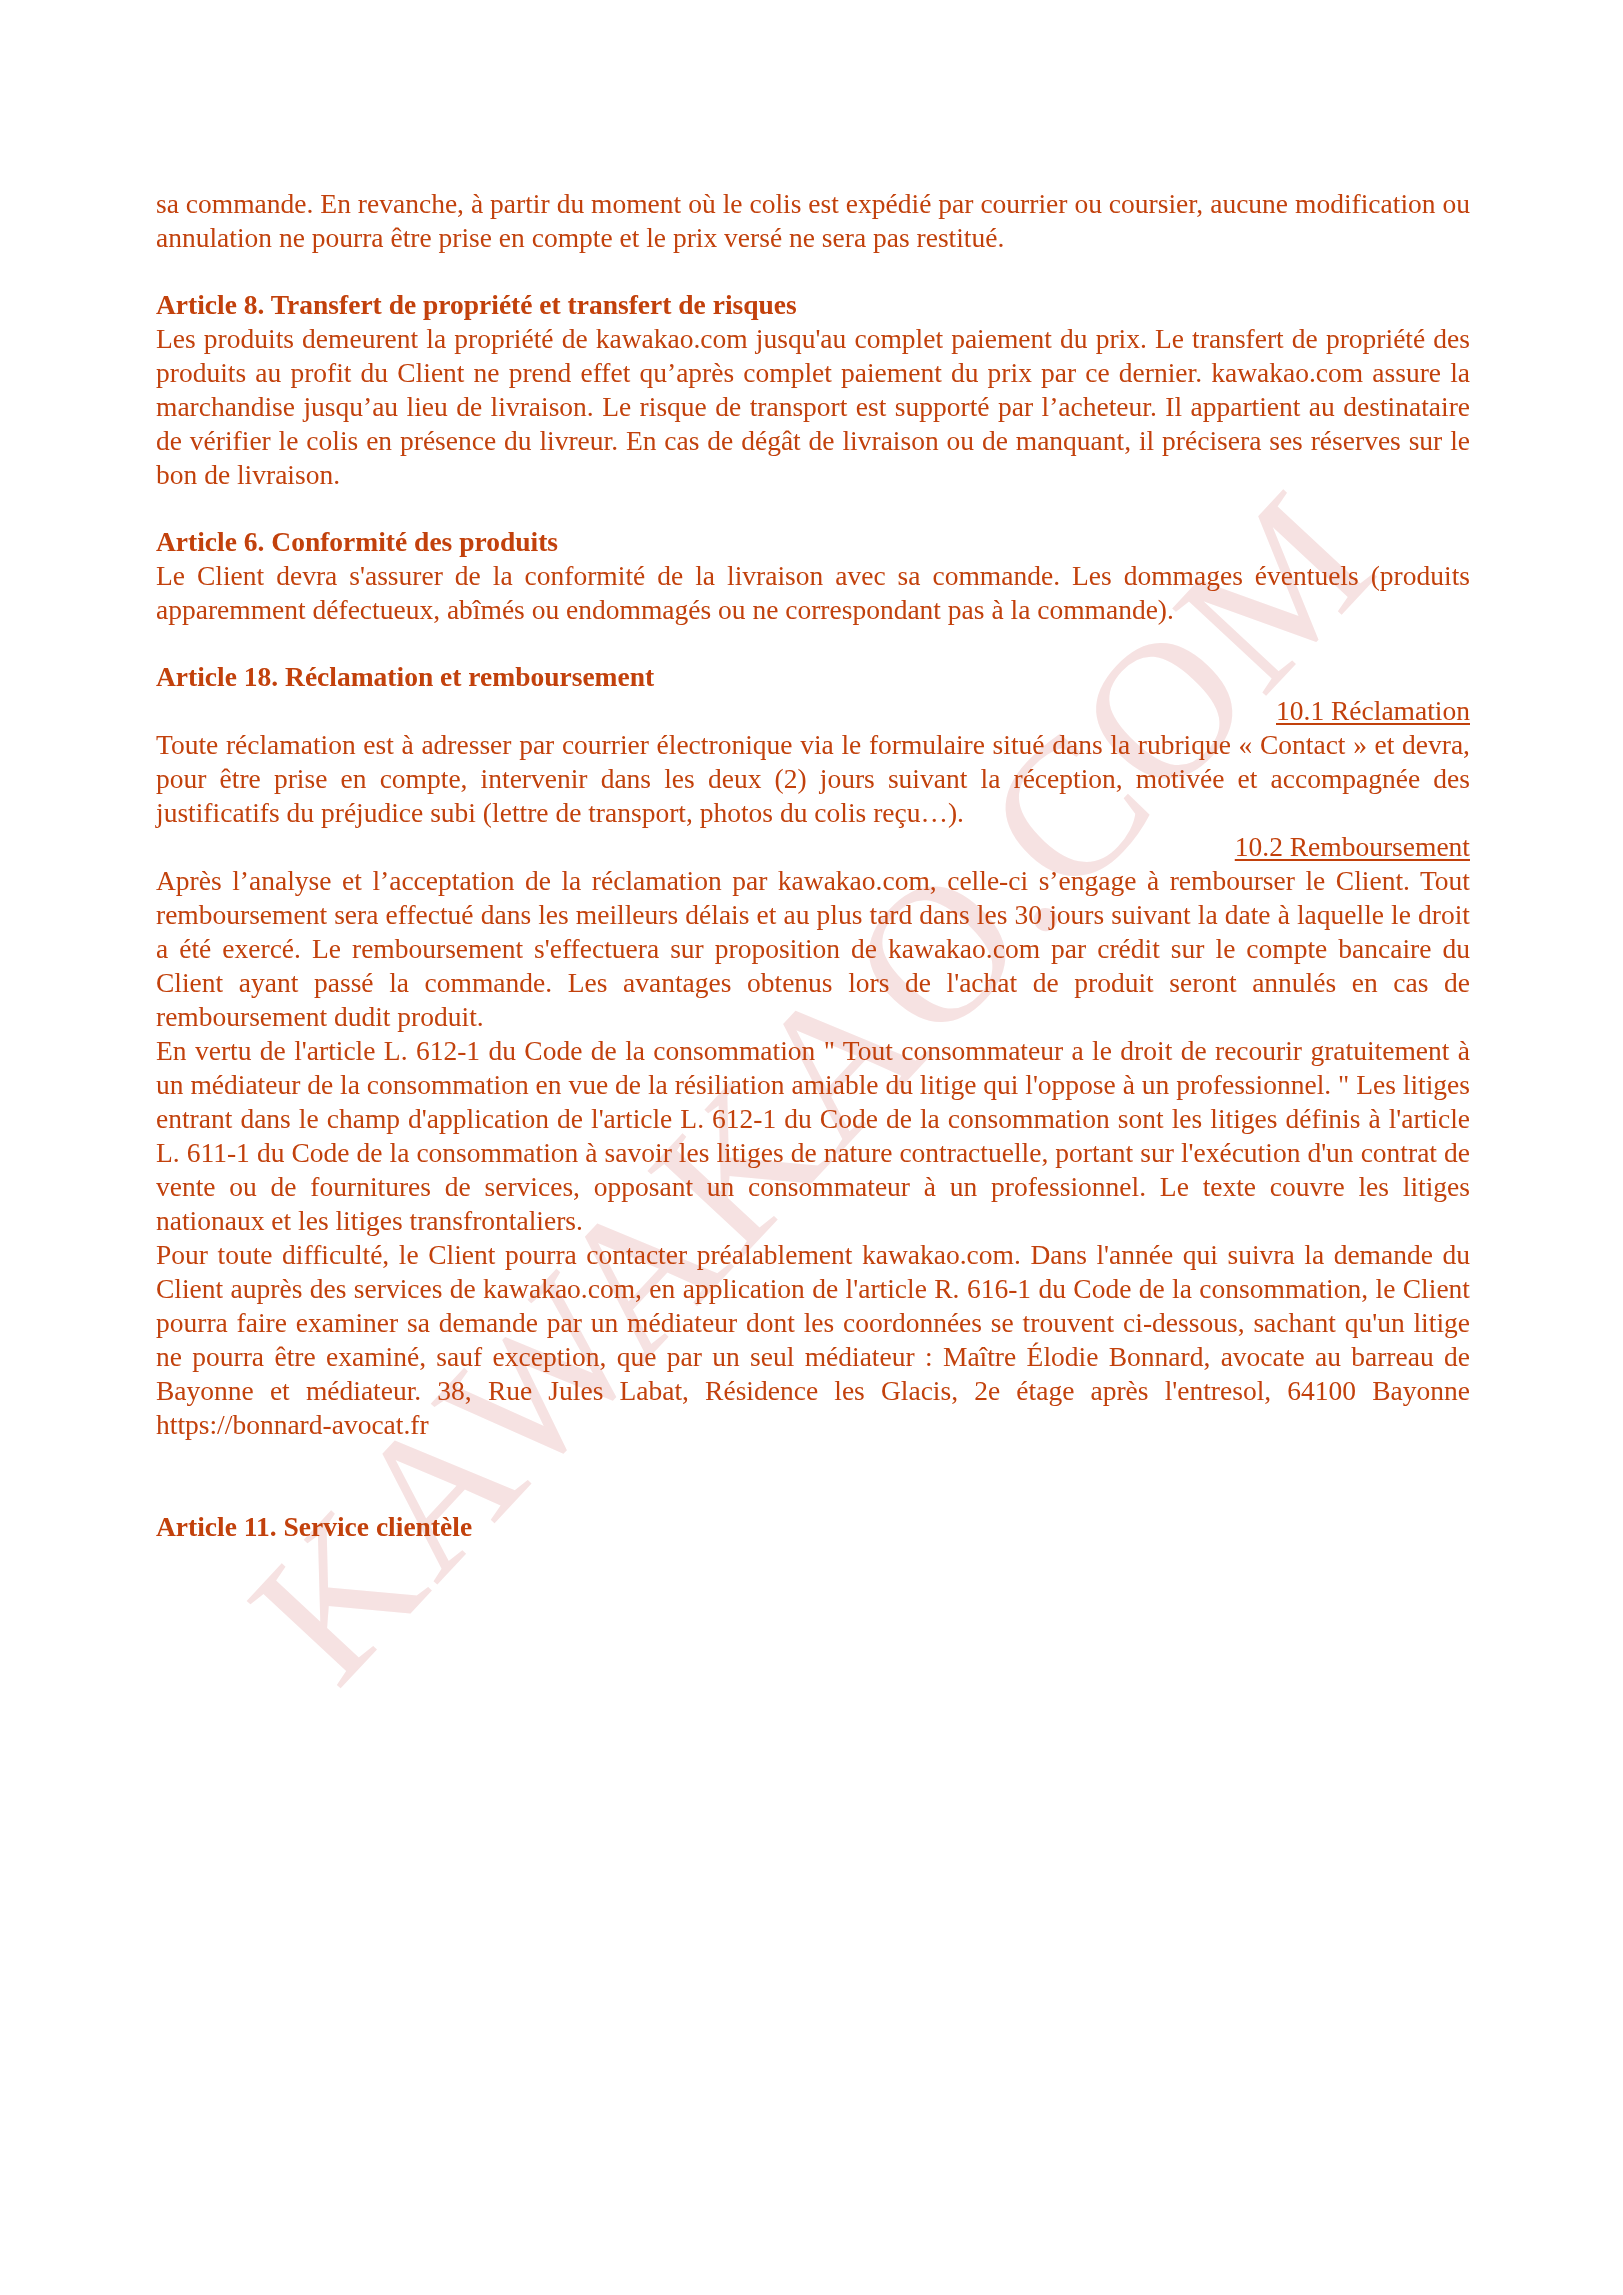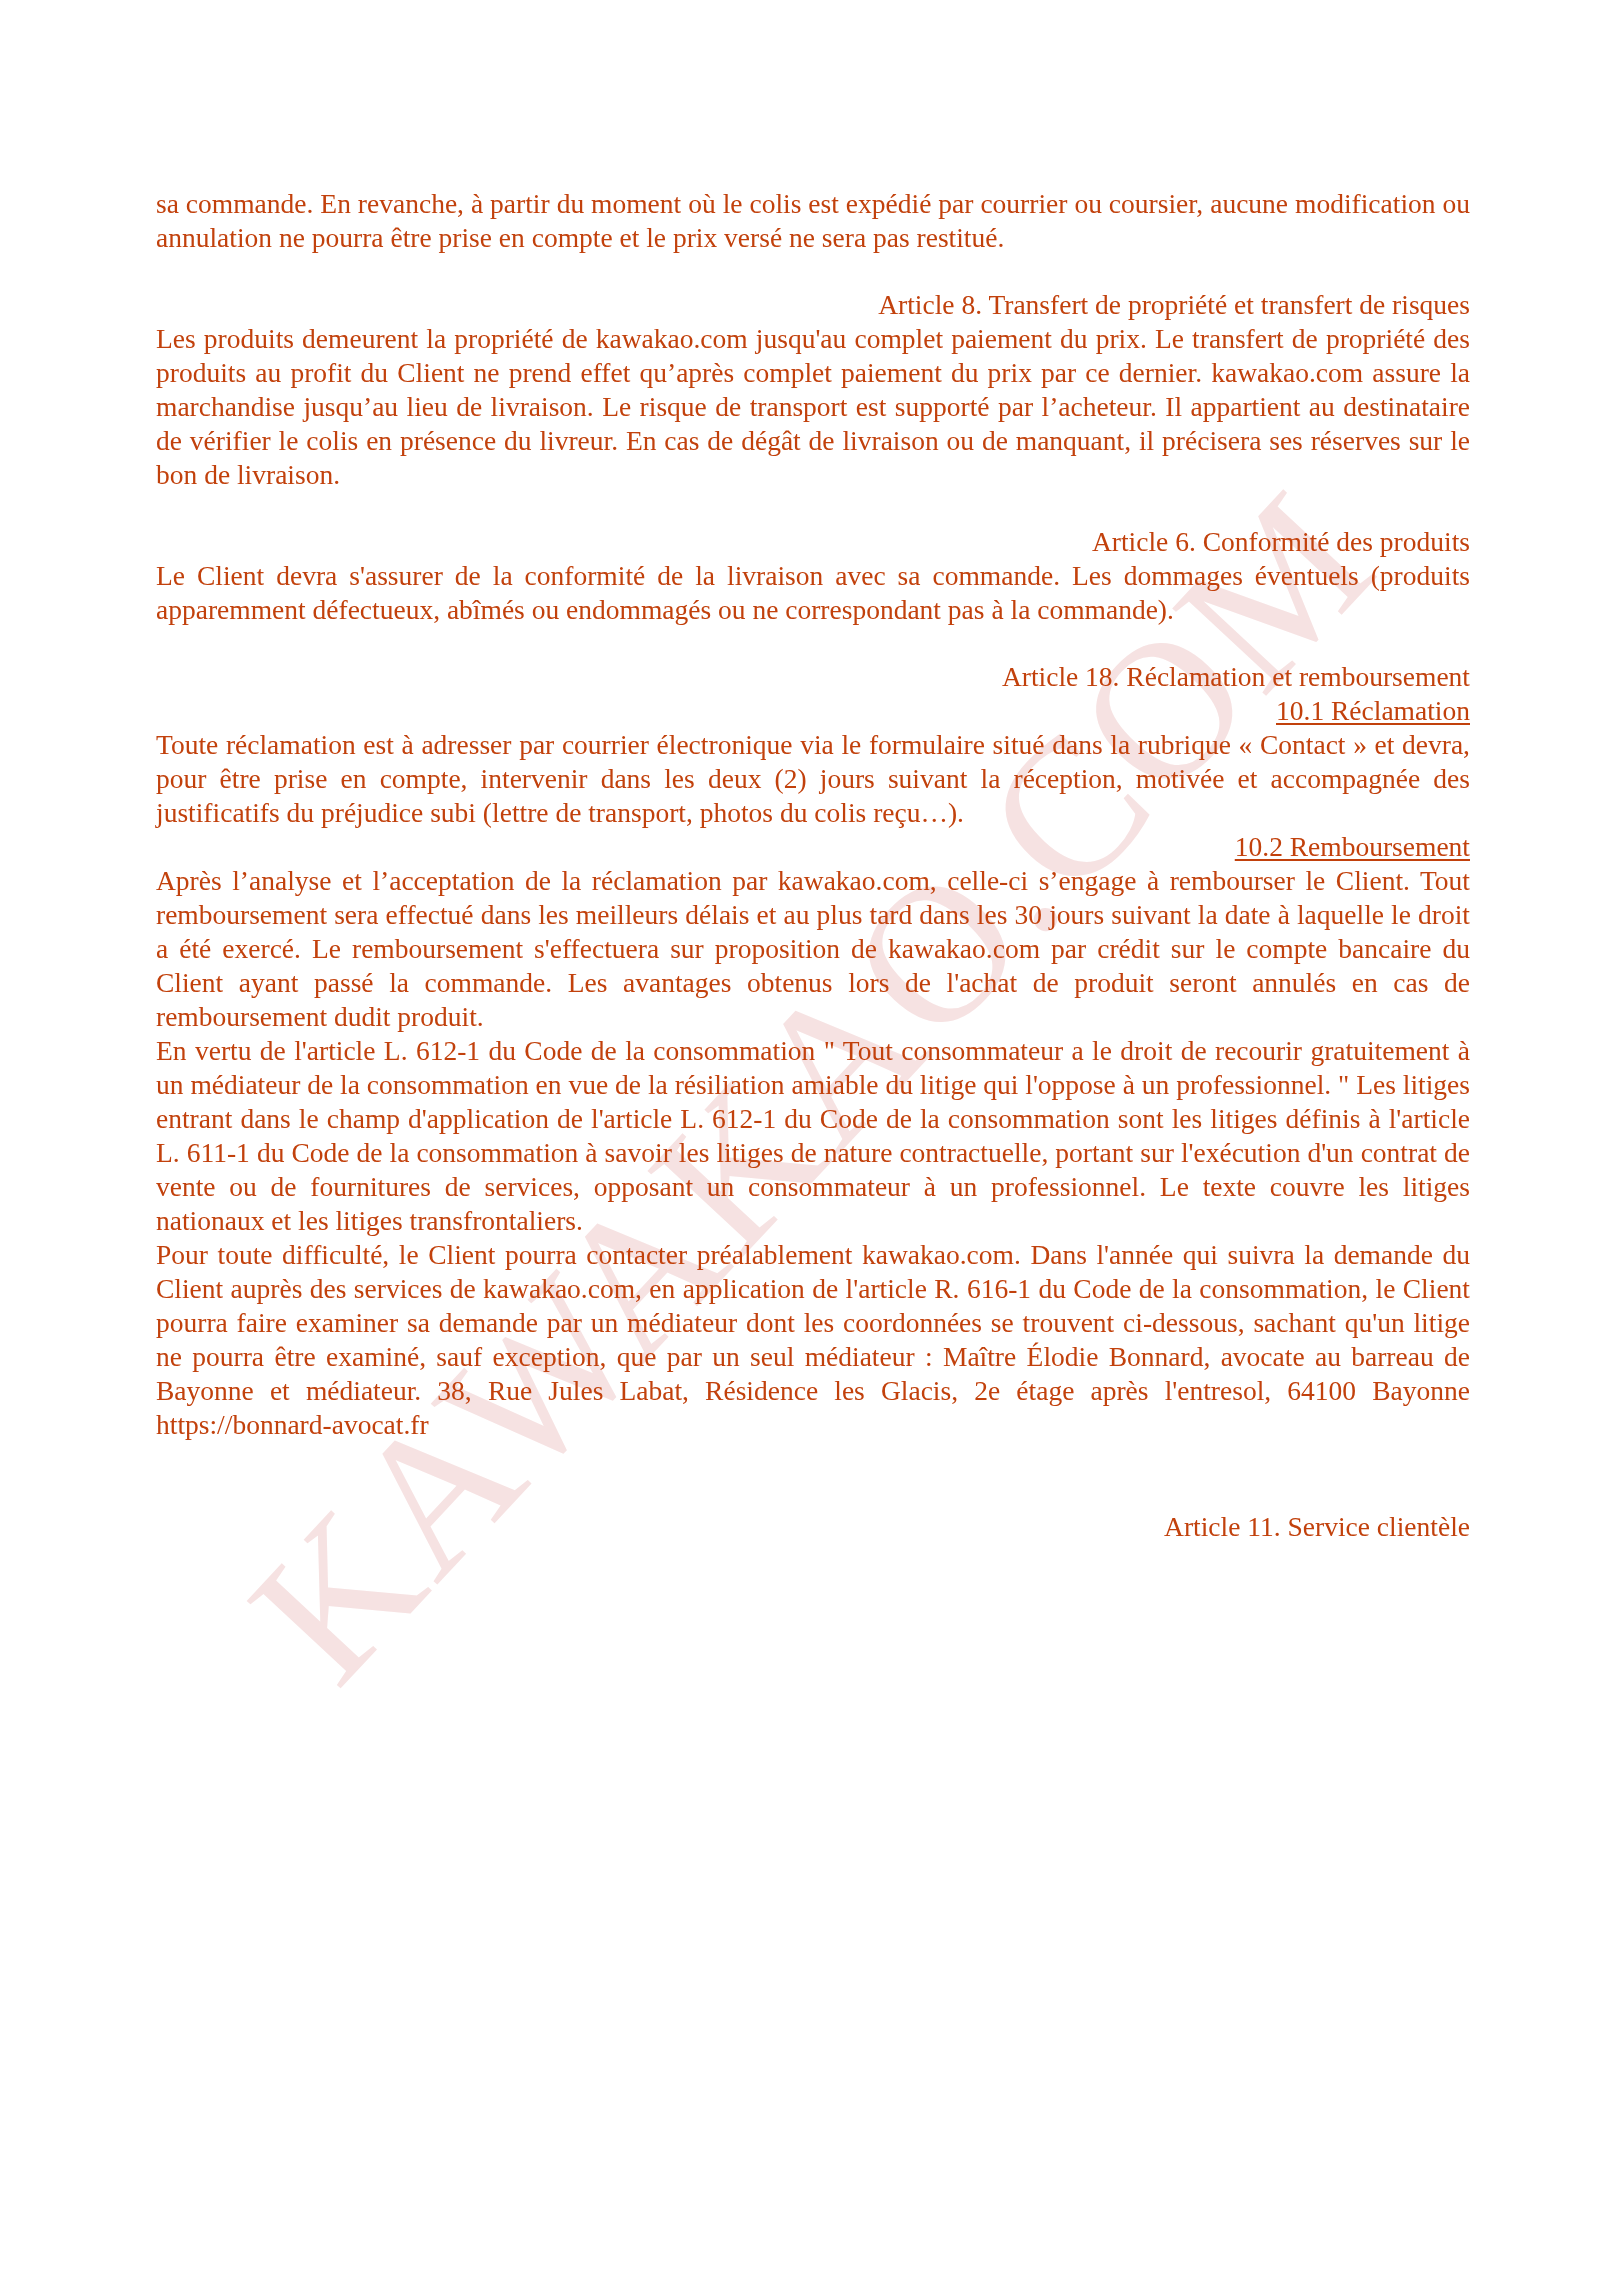--- a/index.html
+++ b/index.html
@@ -63,22 +63,22 @@
     line-height: 34px;
     text-align: justify;
     text-justify: inter-word;
     hyphens: none;
     font-weight: 400;
   }
 
   h2.heading {
     font-size: 27.5px;
     line-height: 34px;
-    font-weight: normal;
-    text-align: right;
+    font-weight: bold;
+    text-align: left;
   }
 
   h3.subheading {
     font-size: 27.5px;
     line-height: 34px;
     font-weight: 400;
     text-align: right;
   }
   h3.subheading span.u {
     text-decoration: underline;

